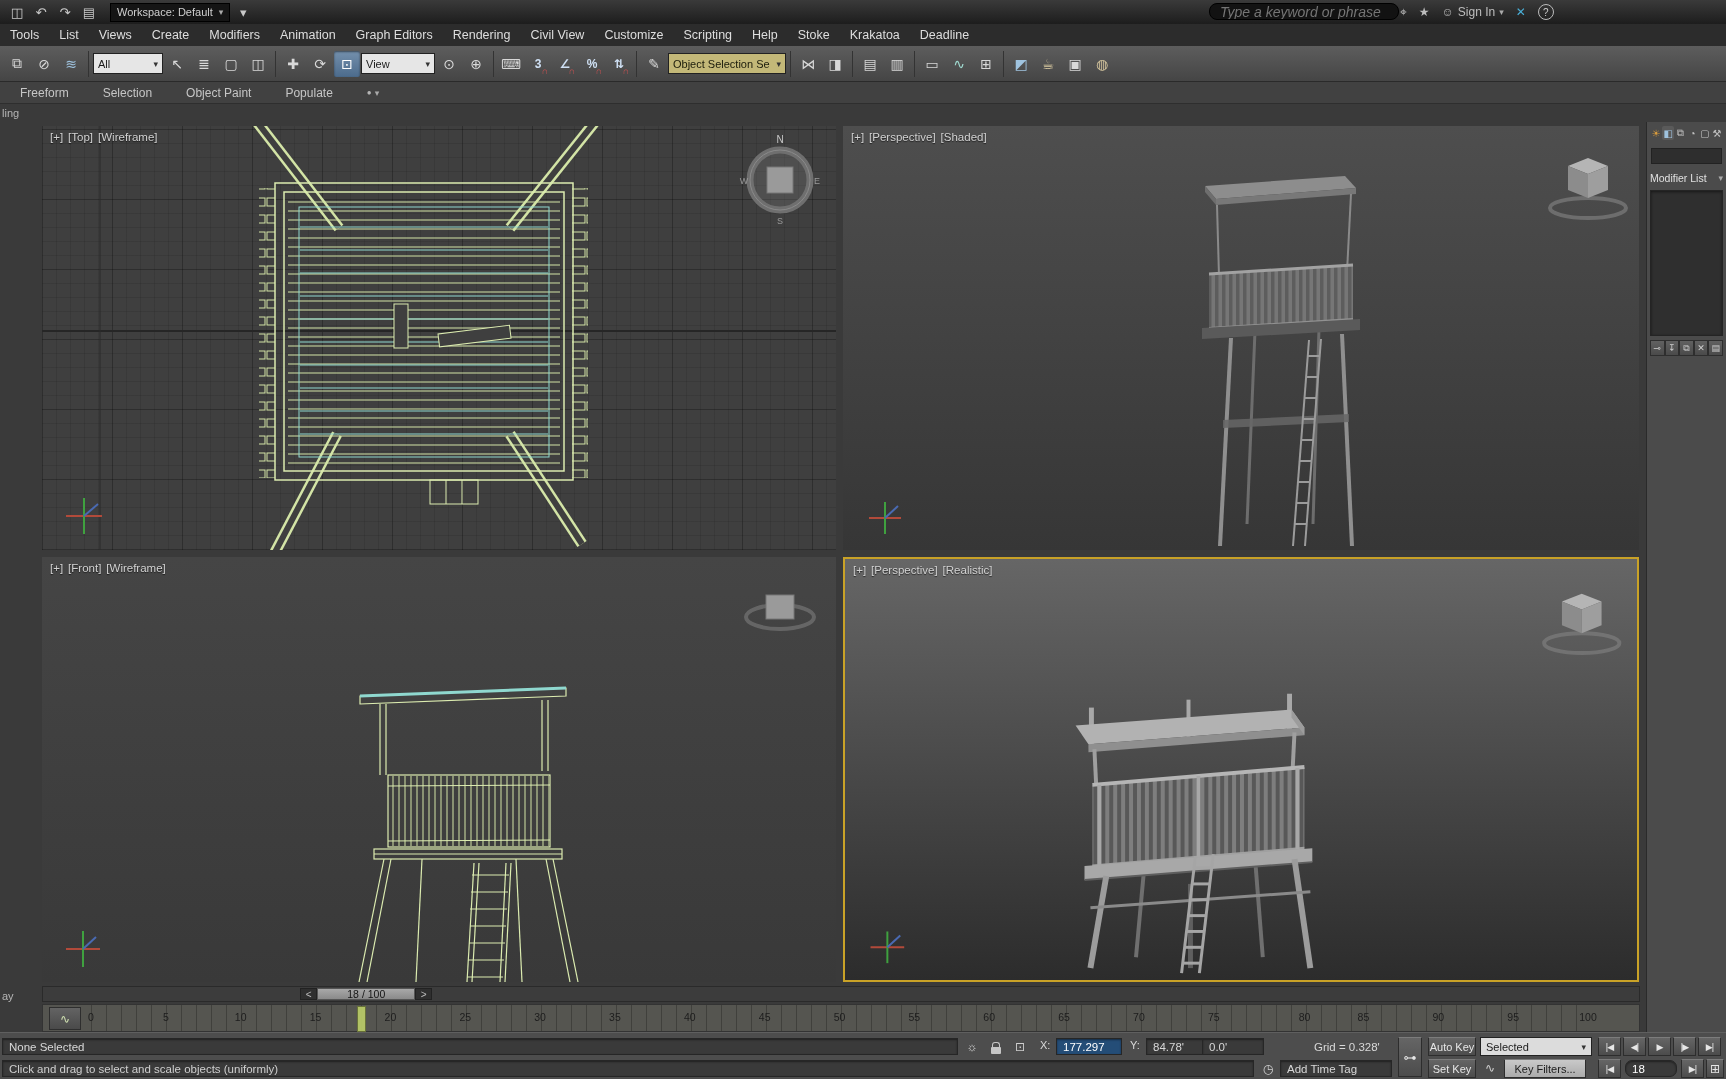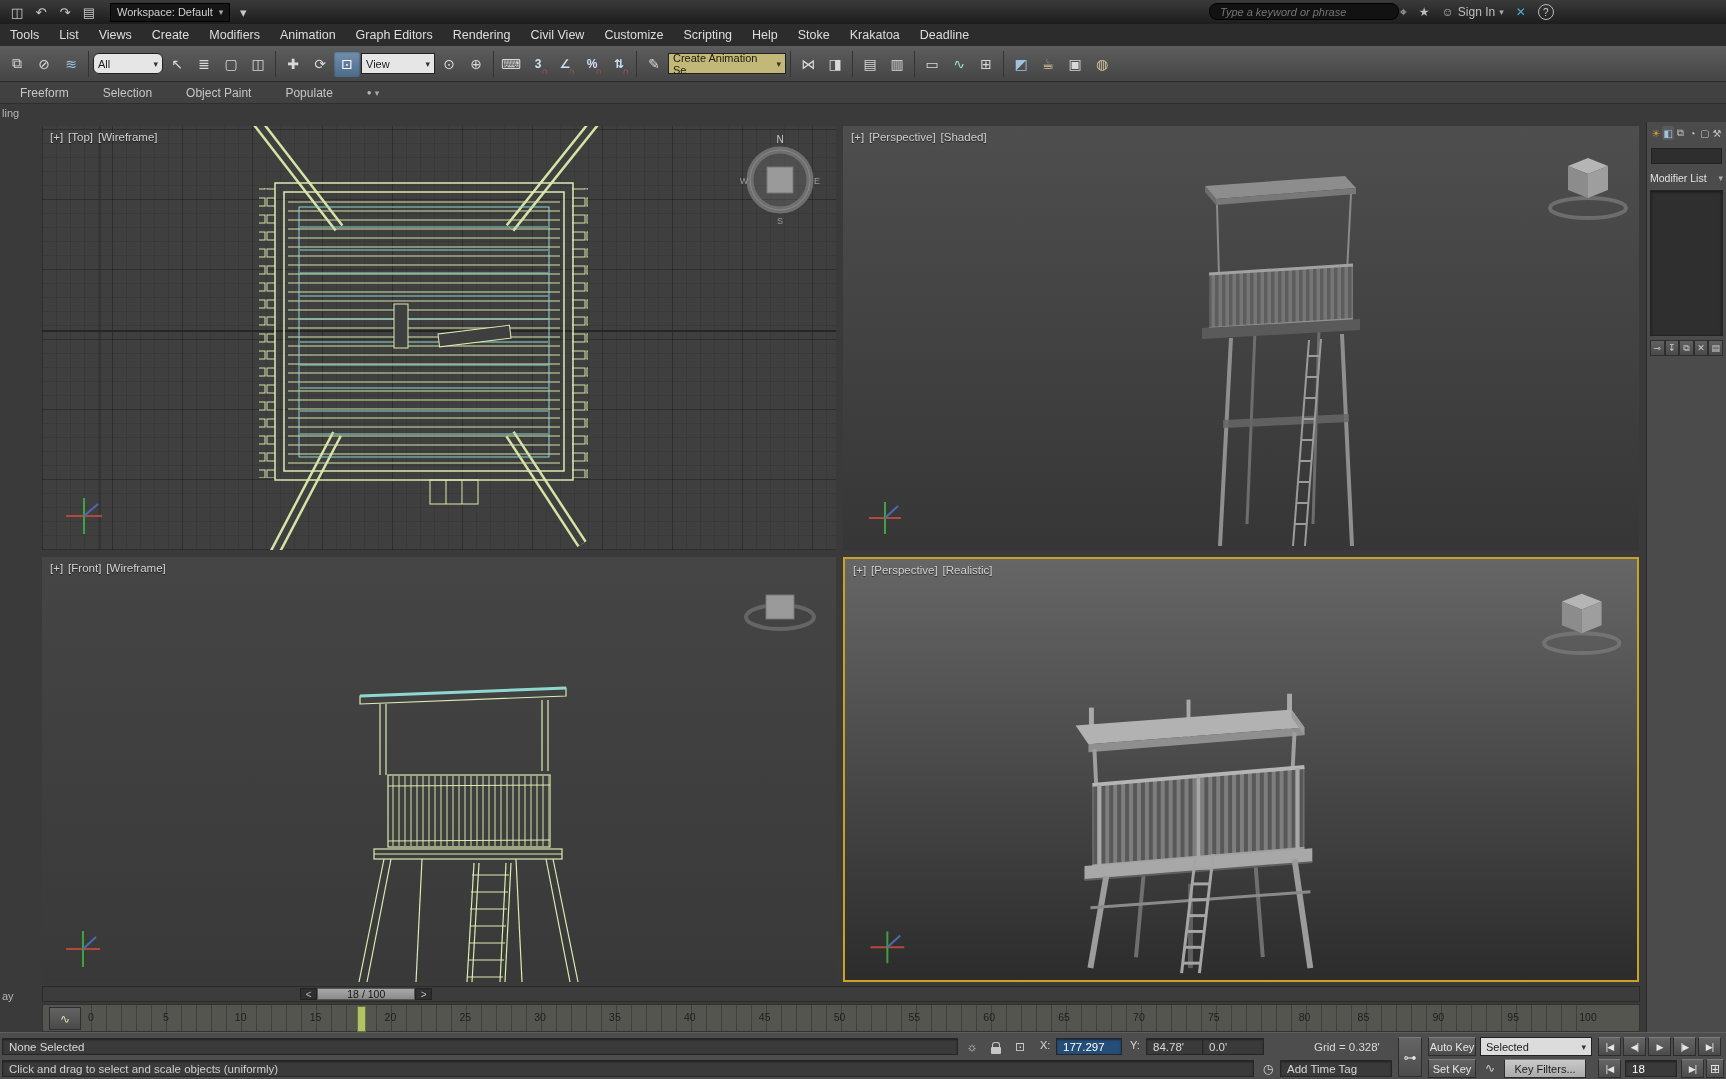--- a/index.html
+++ b/index.html
@@ -10,21 +10,21 @@
   .titlebar{left:0;top:0;width:1726px;height:24px;background:linear-gradient(#3a3a3a,#1d1d1d);
             display:flex;align-items:center;border-bottom:1px solid #111;}
   .qat{display:flex;align-items:center;gap:2px;padding-left:6px;}
   .qat-btn{width:22px;height:18px;display:flex;align-items:center;justify-content:center;color:#c9c9c9;font-size:13px;border-radius:2px;}
   .workspace{margin-left:8px;height:17px;background:#151515;border:1px solid #000;color:#cfcfcf;
              display:flex;align-items:center;gap:6px;padding:0 6px;font-size:11px;}
   .caret{font-size:9px;color:#aaa;}
   .title-center{position:absolute;left:430px;top:0;width:760px;height:24px;display:flex;align-items:center;justify-content:center;gap:16px;pointer-events:none;}
   .title-center span{color:#e2e2e2;font-size:12px;white-space:nowrap;}
   .search{position:absolute;left:1209px;top:3px;width:168px;height:15px;background:#121212;border:1px solid #000;
-          border-radius:8px;color:#8a8a8a;font-style:italic;padding:0 10px;font-size:11px;outline:none;}
+          border-radius:8px;color:#8a8a8a;font-style:italic;padding:0 10px;font-size:14px;outline:none;}
   .tb-icons{position:absolute;left:1400px;top:0;height:24px;display:flex;align-items:center;gap:12px;}
   .tb-ic{color:#bdbdbd;font-size:12px;display:flex;align-items:center;gap:4px;}
   .comm-x{color:#4ab0d9;font-weight:bold;}
   .help-circle{width:14px;height:14px;border:1px solid #bbb;border-radius:50%;display:flex;align-items:center;justify-content:center;font-size:10px;color:#ccc;}
   
   .menubar{left:0;top:24px;width:1726px;height:22px;background:#2c2c2c;display:flex;align-items:center;border-bottom:1px solid #1c1c1c;}
   .menu-item{padding:0 10px;font-size:12.5px;color:#dedede;height:22px;display:flex;align-items:center;cursor:default;}
   
   .toolbar{left:0;top:46px;width:1726px;height:36px;background:linear-gradient(#5d5d5d,#454545);
            display:flex;align-items:center;gap:1px;padding-left:4px;border-bottom:1px solid #2a2a2a;box-sizing:border-box;}
@@ -146,21 +146,21 @@
       <span class="menu-item">Stoke</span>
       <span class="menu-item">Krakatoa</span>
       <span class="menu-item">Deadline</span>
     </div>
 
   <div class="abs toolbar">
     <span class="tbtn">⧉</span>
     <span class="tbtn">⊘</span>
     <span class="tbtn tint-blue">≋</span>
     <span class="tsep"></span>
-    <div class="combo" style="width:60px;border-radius:6px;">
+    <div class="combo" style="width:60px;">
       <span>All</span>
       <span class="caret">▾</span>
     </div>
     <span class="tbtn">↖</span>
     <span class="tbtn">≣</span>
     <span class="tbtn">▢</span>
     <span class="tbtn">◫</span>
     <span class="tsep"></span>
     <span class="tbtn">✚</span>
     <span class="tbtn">⟳</span>
@@ -185,21 +185,21 @@
       <span class="snapbase">%</span>
       <span class="magnet">∩</span>
     </span>
     <span class="tbtn">
       <span class="snapbase">⇅</span>
       <span class="magnet">∩</span>
     </span>
     <span class="tsep"></span>
     <span class="tbtn">✎</span>
     <div class="combo khaki">
-      <span>Create Animation Se</span>
+      <span>Object Selection Se</span>
       <span class="caret">▾</span>
     </div>
     <span class="tsep"></span>
     <span class="tbtn">⋈</span>
     <span class="tbtn">◨</span>
     <span class="tsep"></span>
     <span class="tbtn">▤</span>
     <span class="tbtn">▥</span>
     <span class="tsep"></span>
     <span class="tbtn">▭</span>
@@ -554,19 +554,19 @@
     <span class="btn" style="left:1398px;top:4px;width:24px;height:40px;font-size:13px;">⊶</span>
 
     <div class="sb-row" style="top:25px;">
       <span class="sb-field sunken prompt" style="left:2px;top:2px;width:1252px;">Click and drag to select and scale objects (uniformly)</span>
       <span class="sb-ic" style="left:1258px;top:2px;">◷</span>
       <span class="sb-field sunken" style="left:1280px;top:2px;width:112px;">Add Time Tag</span>
       <span class="btn" style="left:1428px;top:1px;width:48px;height:19px;">Set Key</span>
       <span class="sb-ic" style="left:1480px;top:1px;">∿</span>
       <span class="btn light" style="left:1504px;top:1px;width:82px;height:19px;">Key Filters...</span>
       <span class="btn trans" style="left:1598px;top:1px;width:23px;height:19px;">|◀</span>
-      <span class="sb-field sunken" style="left:1625px;top:2px;width:52px;color:#fff;">18</span>
+      <span class="sb-field sunken" style="left:1625px;top:2px;width:52px;color:#fff;border-radius:7px;">18</span>
       <span class="btn trans" style="left:1681px;top:1px;width:23px;height:19px;">▶|</span>
       <span class="btn" style="left:1706px;top:1px;width:18px;height:19px;font-size:12px;">⊞</span>
     </div>
   </div>
 
 </div>
 
 </body></html>

